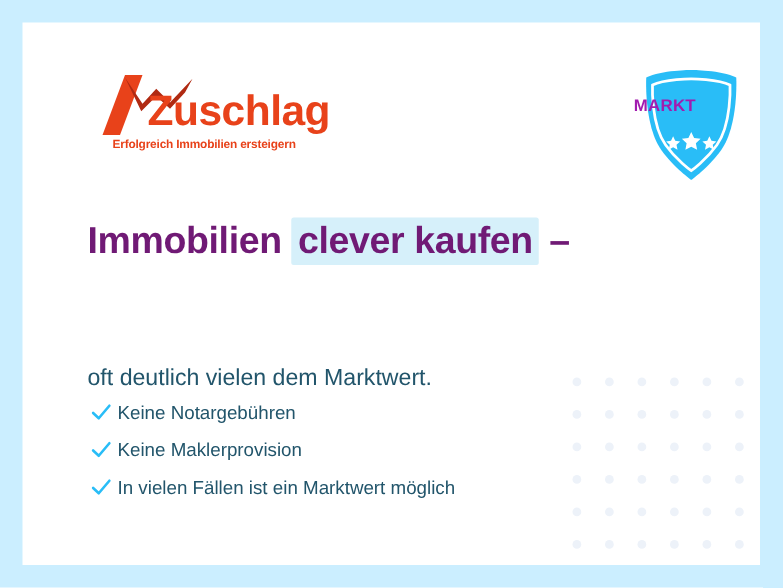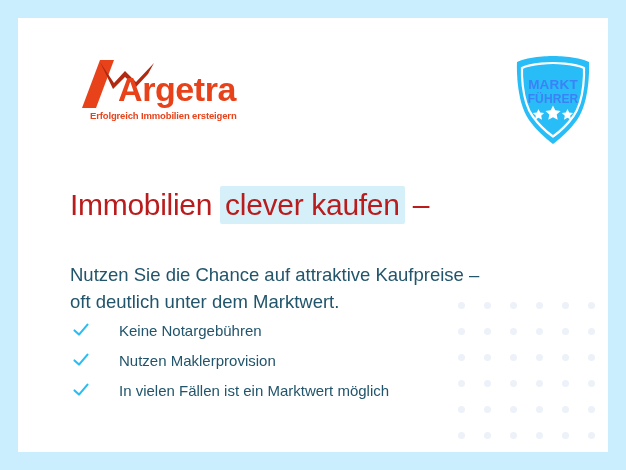--- a/index.html
+++ b/index.html
@@ -88,39 +88,39 @@
     left: 489px;
     top: 36px;
     width: 92px;
     height: 92px;
   }
   .badge-text {
     position: absolute;
     left: 0;
     top: 24px;
     width: 92px;
-    text-align: center;
-    color: #3b82f6;
+    text-align: left;
+    color: #a21caf;
     font-weight: 700;
     line-height: 1.08;
     font-size: 13.5px;
     letter-spacing: 0.2px;
     pointer-events: none;
   }
   .badge-text .l2 { font-size: 12px; letter-spacing: 0.1px; }
 
   
   .headline {
     position: absolute;
     left: 52px;
-    top: 148px;
+    top: 136px;
     width: 500px;
     font-size: 30px;
-    font-weight: 400;
-    color: #b91c1c;
+    font-weight: 700;
+    color: #701a75;
     line-height: 1.28;
     letter-spacing: -0.3px;
   }
   .hl-mark {
     background: #D6F0FA;
     padding: 2px 5px 3px 5px;
     border-radius: 2px;
   }
 
   
@@ -142,21 +142,21 @@
     top: 297px;
     width: 470px;
     list-style: none;
     margin: 0;
     padding: 0;
   }
   .check-item {
     display: flex;
     align-items: center;
     height: 30px;
-    gap: 29px;
+    gap: 4px;
   }
   .check-icon {
     flex: 0 0 auto;
     width: 18px;
     height: 18px;
     display: block;
   }
   .check-label {
     font-size: 15px;
     color: #22556B;
@@ -208,61 +208,60 @@
       <i></i>
   </div>
 
   <div class="logo">
     <svg class="logo-mark" viewBox="0 0 180 48" xmlns="http://www.w3.org/2000/svg">
 
       <path d="M12 48 L30 0 L44 0 L26 48 Z" fill="#E8421A"></path>
 
       <path d="M30 2 L44 23 L55 11 L66 22 L84 3 L78 14 L66 27 L55 17 L43 29 Z" fill="#B02A12"></path>
     </svg>
-    <div class="logo-word">Argetra</div>
+    <div class="logo-word">Zuschlag</div>
     <div class="logo-tagline">Erfolgreich Immobilien ersteigern</div>
   </div>
 
   <div class="badge">
     <svg viewBox="0 0 92 92" width="92" height="92" xmlns="http://www.w3.org/2000/svg">
       <path d="M46 2 C46 2 70 2 82 8 C82 8 84 46 70 66 C60 80 46 90 46 90 C46 90 32 80 22 66 C8 46 10 8 10 8 C22 2 46 2 46 2 Z" fill="#29BDF7"></path>
       <path d="M46 9 C46 9 67 9 77 14 C77 14 78.5 45 66.5 62 C58 74 46 82.5 46 82.5 C46 82.5 34 74 25.5 62 C13.5 45 15 14 15 14 C25 9 46 9 46 9 Z" fill="none" stroke="#FFFFFF" stroke-width="2.2"></path>
       <g fill="#FFFFFF">
         <path d="M31.5 55 L33.2 58.6 L37.1 59.1 L34.2 61.8 L35 65.7 L31.5 63.8 L28 65.7 L28.8 61.8 L25.9 59.1 L29.8 58.6 Z"></path>
         <path d="M46 51.5 L48.3 56.3 L53.5 57 L49.7 60.6 L50.7 65.8 L46 63.3 L41.3 65.8 L42.3 60.6 L38.5 57 L43.7 56.3 Z"></path>
         <path d="M60.5 55 L62.2 58.6 L66.1 59.1 L63.2 61.8 L64 65.7 L60.5 63.8 L57 65.7 L57.8 61.8 L54.9 59.1 L58.8 58.6 Z"></path>
       </g>
     </svg>
     <div class="badge-text">
       <div class="l1">MARKT</div>
-      <div class="l2">FÜHRER</div>
     </div>
   </div>
 
   <h1 class="headline">
     <span>Immobilien </span><span class="hl-mark">clever kaufen</span><span> –</span><br>
   </h1>
 
   <p class="subhead">
-    <span>Nutzen Sie die Chance auf attraktive Kaufpreise –</span><br>
-    <span>oft deutlich unter dem Marktwert.</span>
+    <br>
+    <span>oft deutlich vielen dem Marktwert.</span>
   </p>
 
   <ul class="checklist">
     <li class="check-item">
       <svg class="check-icon" viewBox="0 0 18 18" xmlns="http://www.w3.org/2000/svg">
         <path d="M2.5 9.4 L7 13.6 L15.5 3.6" fill="none" stroke="#29BDF7" stroke-width="2.1" stroke-linecap="round" stroke-linejoin="round"></path>
       </svg>
       <span class="check-label">Keine Notargebühren</span>
     </li>
     <li class="check-item">
       <svg class="check-icon" viewBox="0 0 18 18" xmlns="http://www.w3.org/2000/svg">
         <path d="M2.5 9.4 L7 13.6 L15.5 3.6" fill="none" stroke="#29BDF7" stroke-width="2.1" stroke-linecap="round" stroke-linejoin="round"></path>
       </svg>
-      <span class="check-label">Nutzen Maklerprovision</span>
+      <span class="check-label">Keine Maklerprovision</span>
     </li>
     <li class="check-item">
       <svg class="check-icon" viewBox="0 0 18 18" xmlns="http://www.w3.org/2000/svg">
         <path d="M2.5 9.4 L7 13.6 L15.5 3.6" fill="none" stroke="#29BDF7" stroke-width="2.1" stroke-linecap="round" stroke-linejoin="round"></path>
       </svg>
       <span class="check-label">In vielen Fällen ist ein Marktwert möglich</span>
     </li>
   </ul>
 
 </div>

